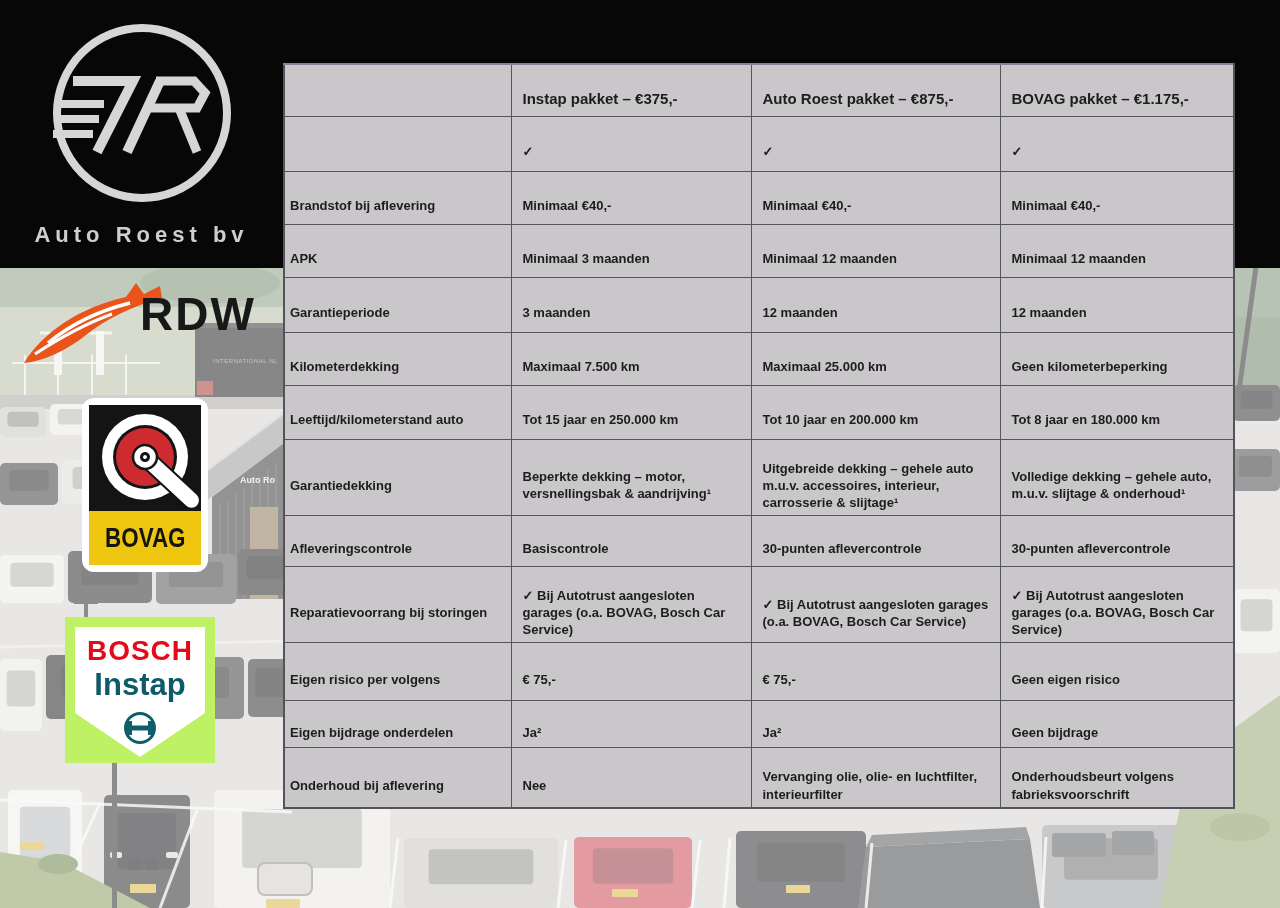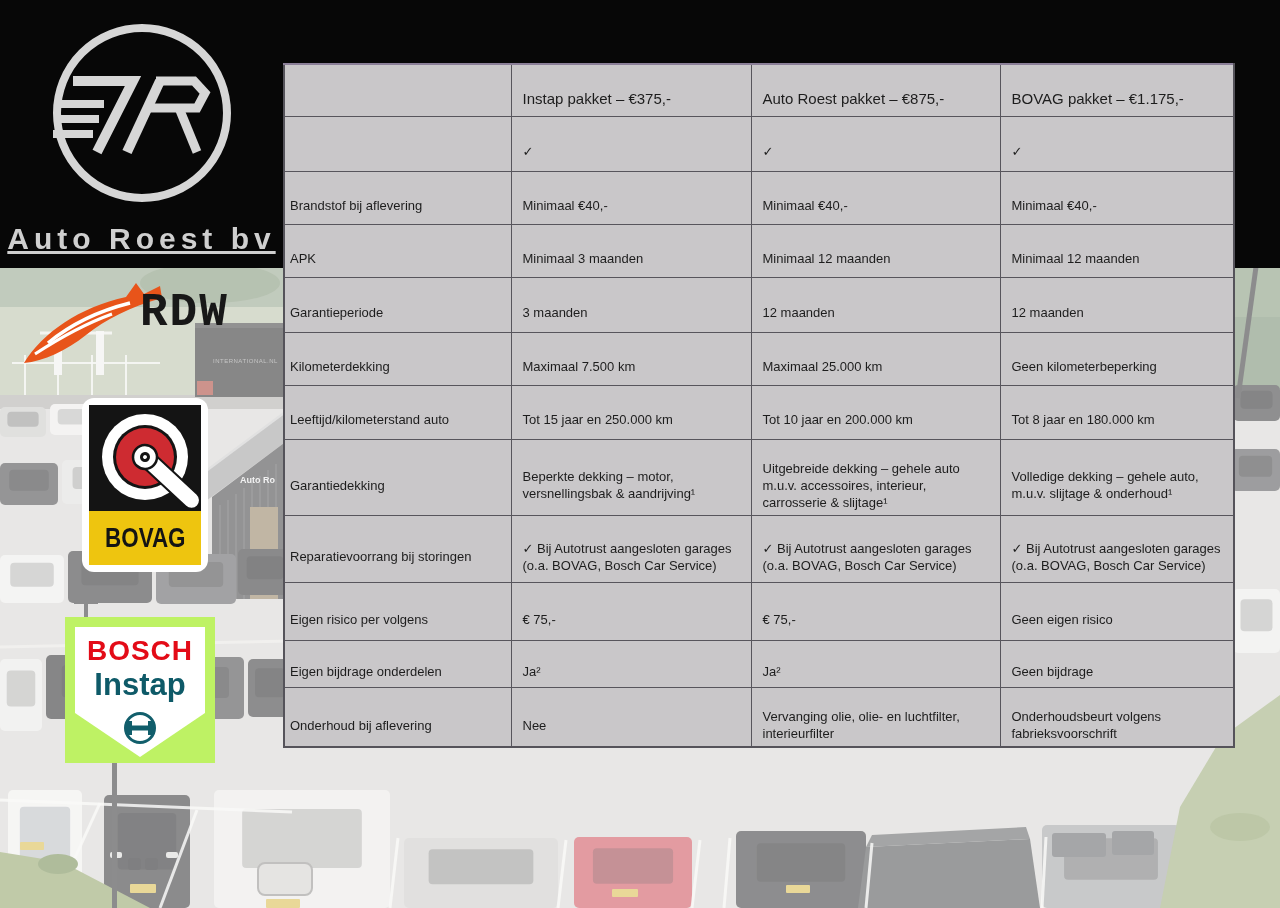--- a/index.html
+++ b/index.html
@@ -5,42 +5,42 @@
   html,body{margin:0;padding:0;background:#222;}
   #stage{position:relative;width:1280px;height:908px;overflow:hidden;background:#d6d4d1;
          font-family:"Liberation Sans",sans-serif;}
   
   #photo{position:absolute;left:0;top:267px;z-index:0;}
   #band{position:absolute;left:0;top:0;width:1280px;height:268px;background:#070707;z-index:1;}
   .logo{position:absolute;z-index:2;}
   
   #ar-logo{left:0;top:0;width:283px;height:268px;}
   #ar-name{position:absolute;left:0;top:222px;width:100%;text-align:center;color:#cfcfcf;
-           font-size:30px;font-weight:700;letter-spacing:5px;white-space:nowrap;text-decoration:underline;}
+           font-size:22px;font-weight:700;letter-spacing:5px;white-space:nowrap;}
   
   #rdw{left:22px;top:281px;width:250px;height:84px;}
-  #rdw-text{position:absolute;left:118px;top:6px;font-family:Liberation Mono, monospace;
+  #rdw-text{position:absolute;left:118px;top:6px;font-family:Liberation Sans, sans-serif;
             font-weight:700;font-size:46px;color:#181818;letter-spacing:2px;}
   
   #bovag{left:82px;top:398px;width:126px;height:174px;background:#ffffff;box-sizing:border-box;padding:7px;border-radius:12px;}
   #bovag-top{width:112px;height:106px;background:#141414;}
   #bovag-bottom{width:112px;height:54px;background:#eec50f;display:flex;align-items:center;justify-content:center;}
   #bovag-word{font-size:28px;font-weight:800;color:#141414;transform:scaleX(.8);letter-spacing:0;}
   
   #bosch{left:65px;top:617px;width:150px;height:146px;background:#bef264;}
   #bosch-shield{position:absolute;left:0;top:0;}
   #bosch-word{position:absolute;left:0;top:18px;width:100%;text-align:center;color:#e30b17;
               font-size:28px;font-weight:800;letter-spacing:1px;}
   #bosch-service{position:absolute;left:0;top:50px;width:100%;text-align:center;color:#0e5a68;
               font-size:31px;font-weight:700;}
   #bosch-armature{position:absolute;left:57px;top:93px;}
   
   #pkg{position:absolute;left:283px;top:63px;width:950px;z-index:3;border-collapse:collapse;
        table-layout:fixed;background:#c9c7c9;color:#1d1d1d;border:2px solid #55535a;border-top:2px solid #8b7f98;}
-  #pkg th,#pkg td{border:1px solid #57555c;vertical-align:middle;font-weight:400;
+  #pkg th,#pkg td{border:1px solid #57555c;vertical-align:middle;font-weight:700;
        padding:20px 8px 4px 11px;overflow:hidden;}
   #pkg th{text-align:left;font-size:15px;}
   #pkg td{font-size:13px;line-height:1.32;}
   #pkg td.lbl{padding-left:5px;font-size:13px;}
   #pkg tr.hdr{height:52px;} #pkg tr.chk{height:55px;}
 </style>
 </head>
 <body>
 
 <div id="stage">
@@ -313,20 +313,26 @@
     <td class="val">Tot 8 jaar en 180.000 km</td>
   </tr>
 
   <tr style="height: 65px;">
     <td class="lbl">Garantiedekking</td>
     <td class="val">Beperkte dekking – motor, versnellingsbak &amp; aandrijving¹</td>
     <td class="val">Uitgebreide dekking – gehele auto m.u.v. accessoires, interieur, carrosserie &amp; slijtage¹</td>
     <td class="val">Volledige dekking – gehele auto, m.u.v. slijtage &amp; onderhoud¹</td>
   </tr>
 
+  <tr style="height: 51px;">
+    <td class="lbl">Afleveringscontrole</td>
+    <td class="val">Basiscontrole</td>
+    <td class="val">30-punten aflevercontrole</td>
+    <td class="val">30-punten aflevercontrole</td>
+  </tr>
 
   <tr style="height: 67px;">
     <td class="lbl">Reparatievoorrang bij storingen</td>
     <td class="val">✓ Bij Autotrust aangesloten garages (o.a. BOVAG, Bosch Car Service)</td>
     <td class="val">✓ Bij Autotrust aangesloten garages (o.a. BOVAG, Bosch Car Service)</td>
     <td class="val">✓ Bij Autotrust aangesloten garages (o.a. BOVAG, Bosch Car Service)</td>
   </tr>
 
   <tr style="height: 58px;">
     <td class="lbl">Eigen risico per volgens</td>

